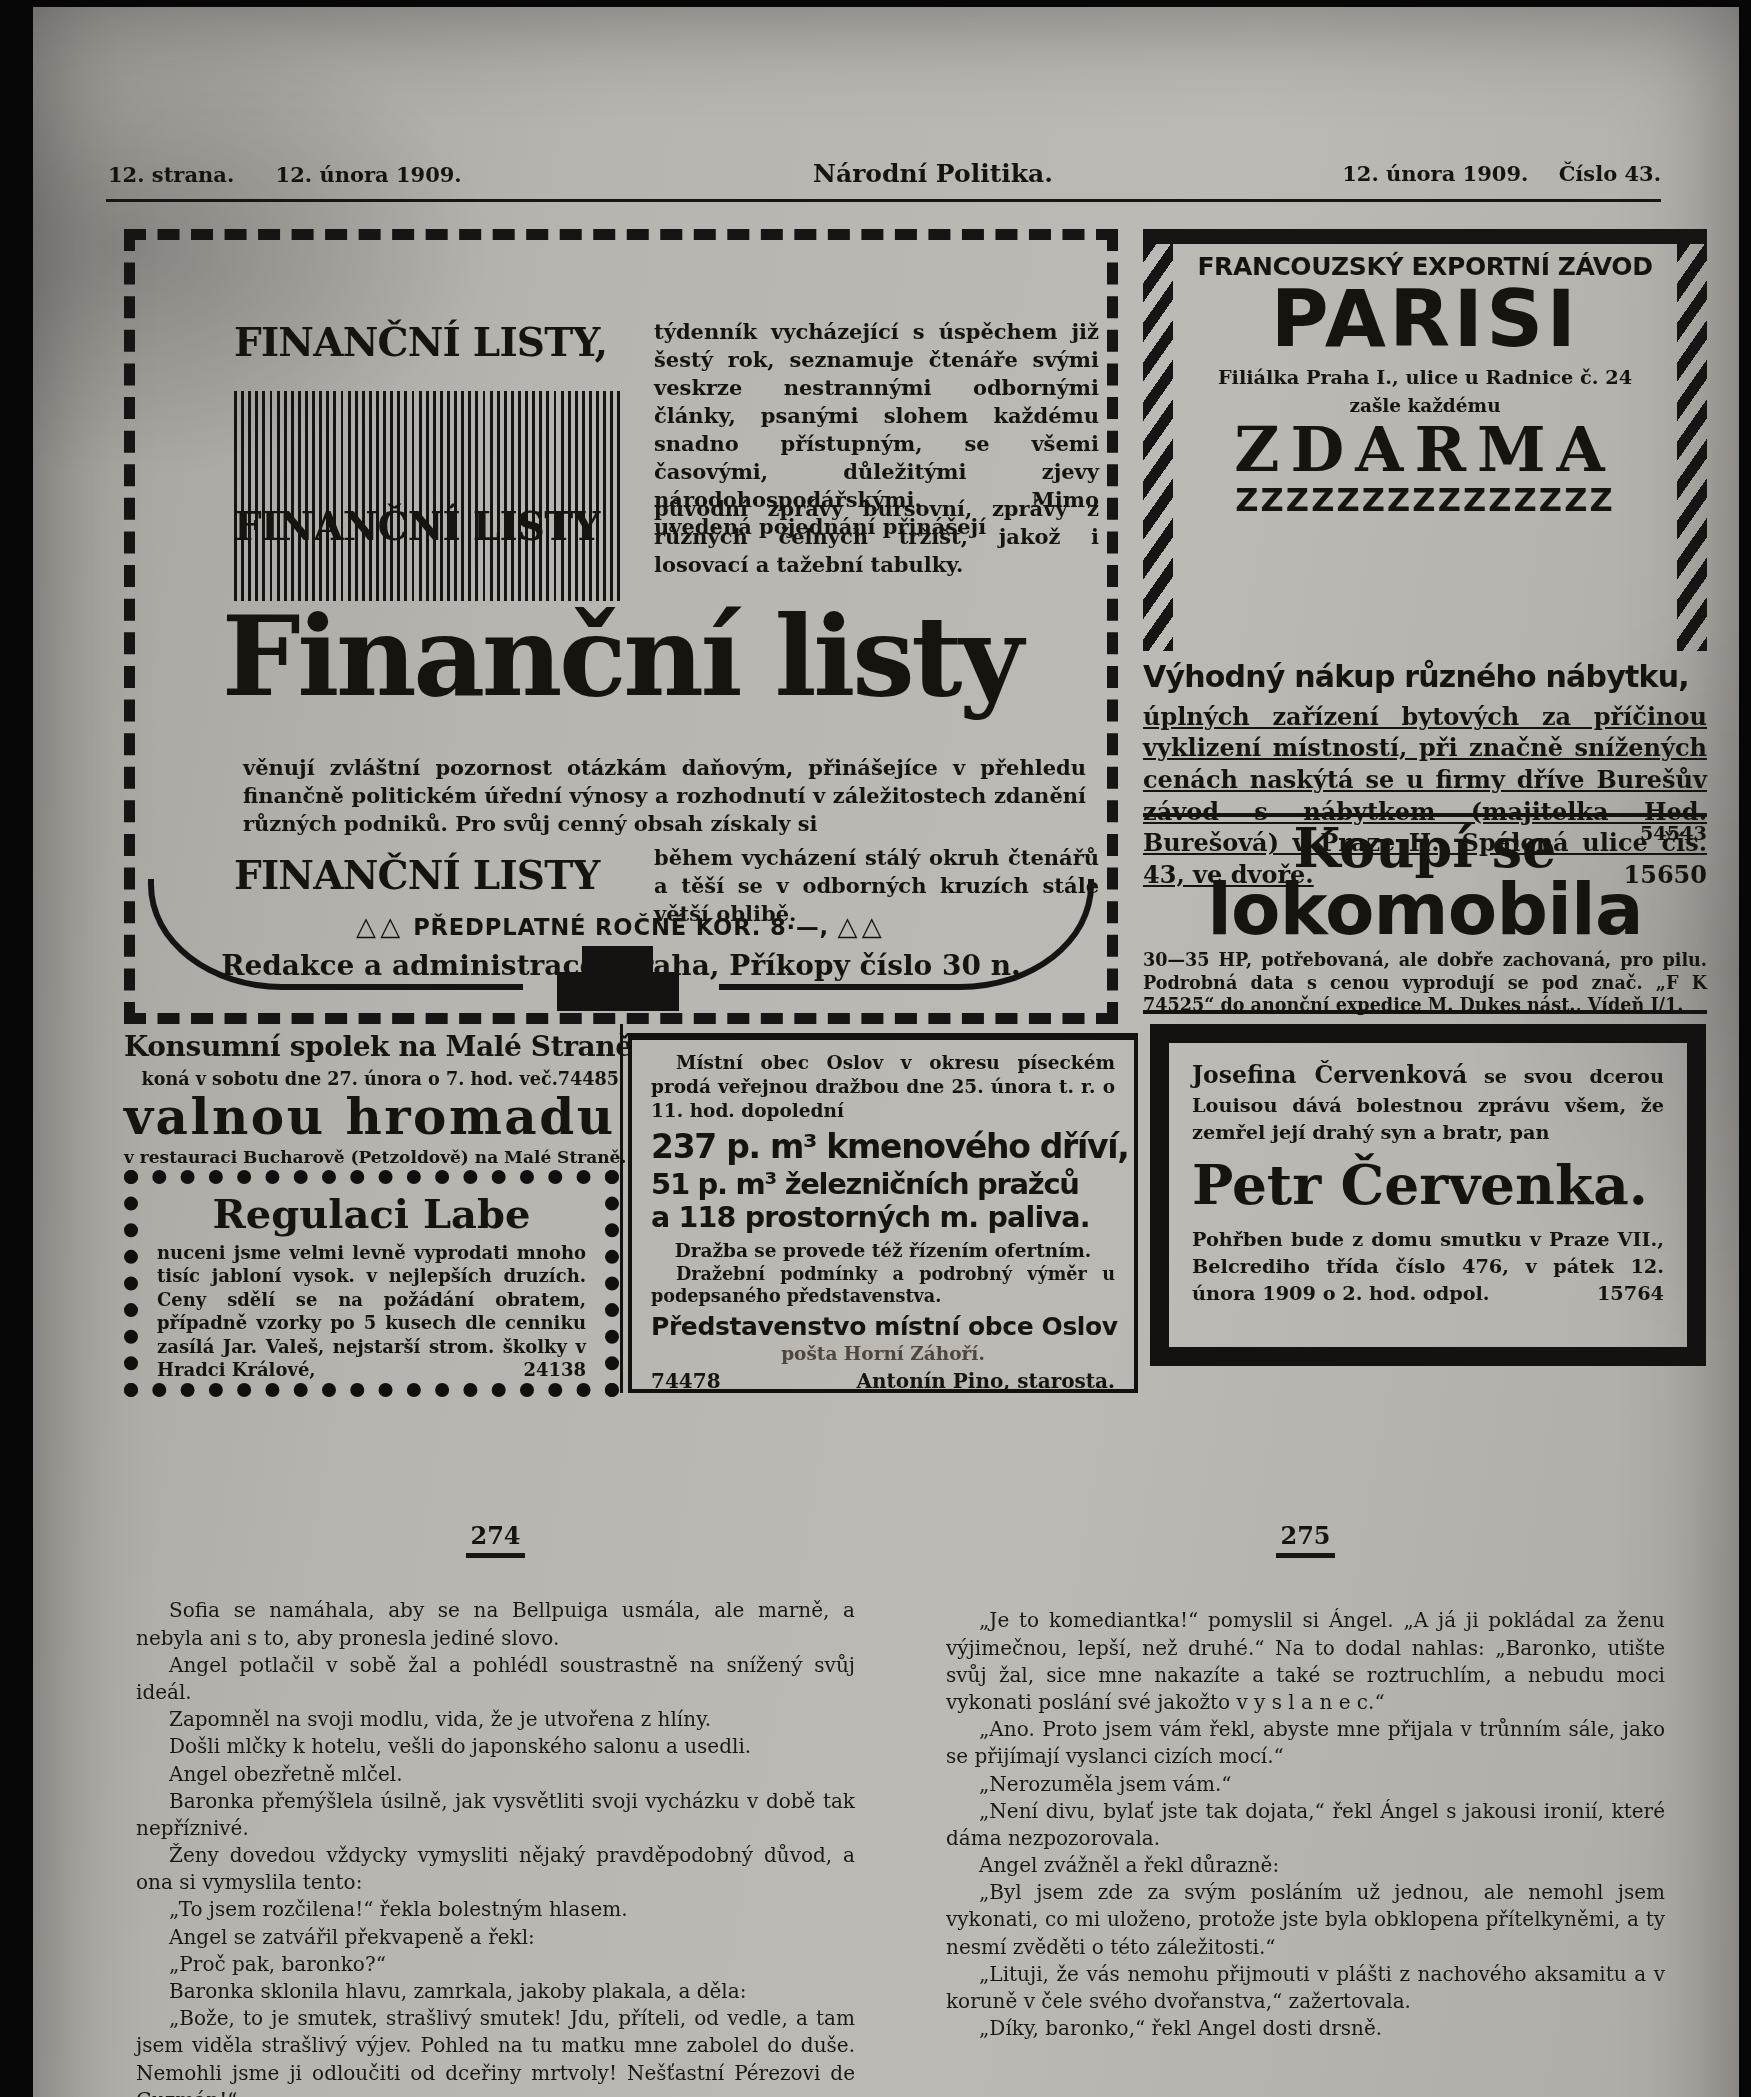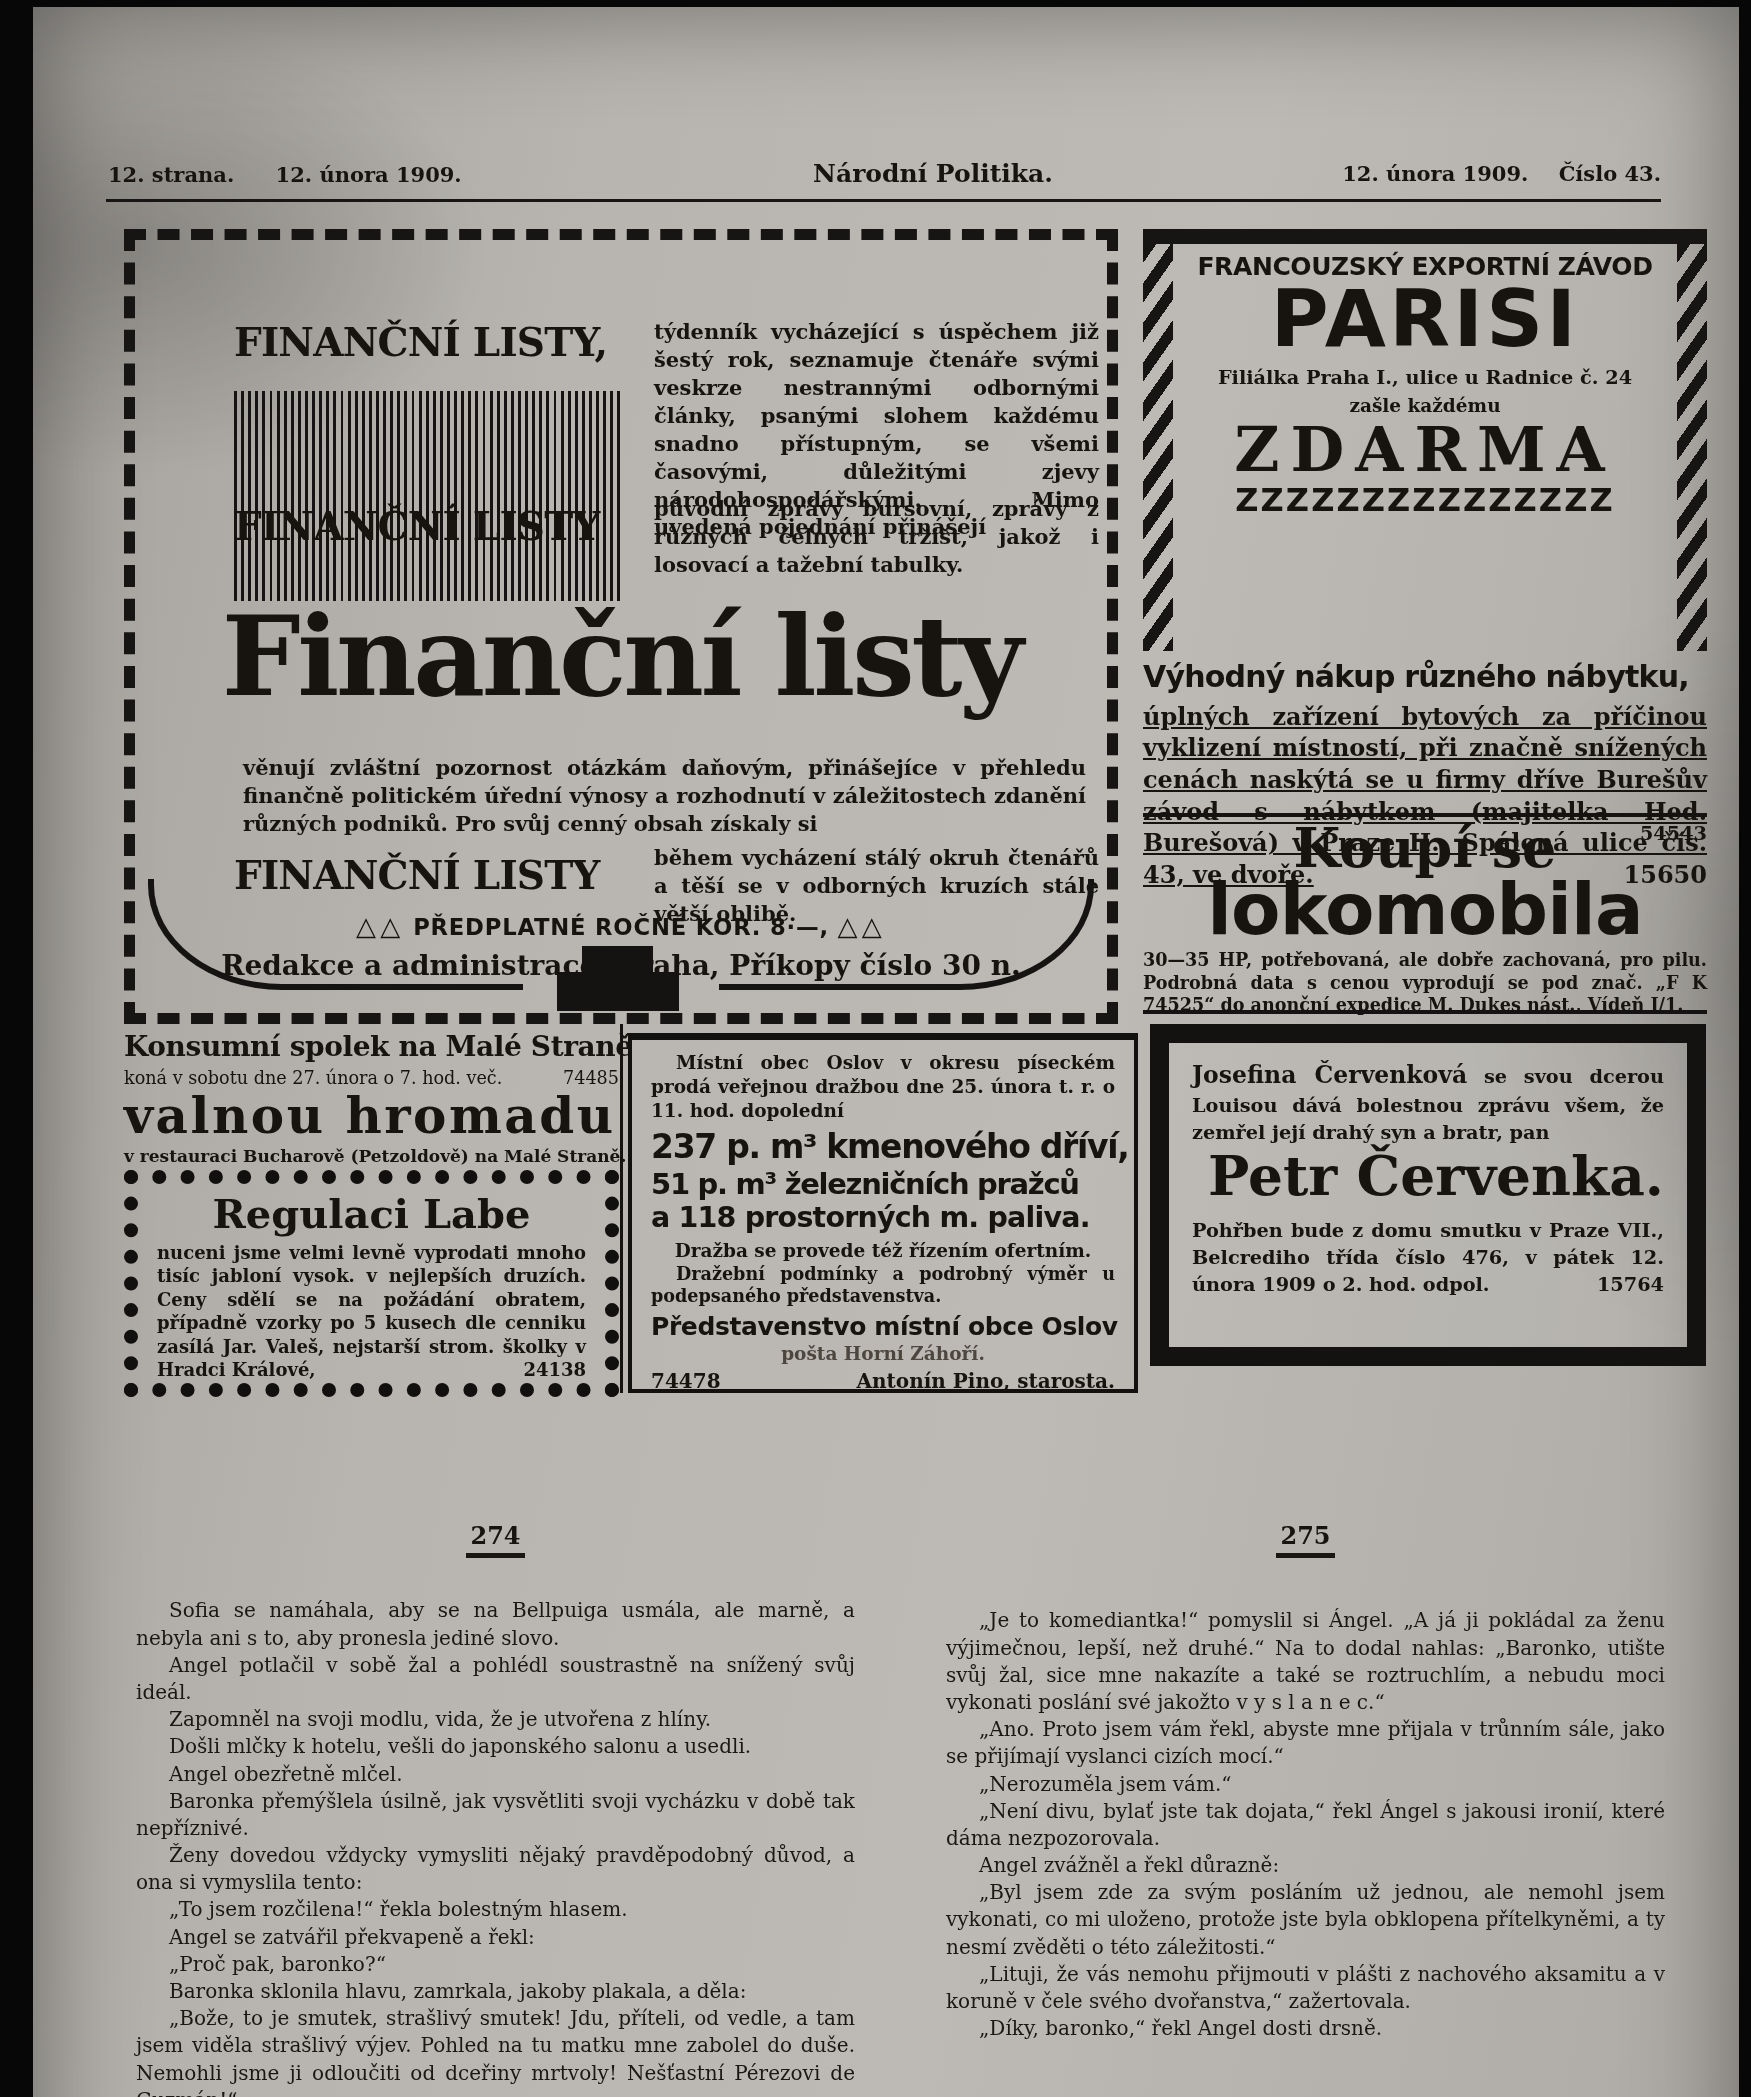--- a/index.html
+++ b/index.html
@@ -72,26 +72,26 @@
   #koupi-num{position:absolute;right:0;top:2.5px;font-size:19.3px;font-weight:bold;}
   #koupi-big{text-align:center;font-size:72px;font-weight:900;font-family:"DejaVu Sans","Liberation Sans",sans-serif;
              line-height:1;margin-top:-2.5px;letter-spacing:-0.8px;}
   #koupi-body{margin-top:4.2px;font-size:17.6px;font-weight:bold;line-height:1.3;text-align:justify;}
   #rule2{left:1143px;top:1010px;width:564px;height:4.2px;background:#141311;}
   
   #obit{left:1150px;top:1024px;width:556px;height:342px;border:19.3px solid #131211;box-sizing:border-box;
         padding:16px 23px;background:rgba(255,255,255,.04);}
   #obit-intro{font-size:19.3px;font-weight:bold;line-height:1.4;text-align:justify;}
   #obit-intro .nm{font-size:23.5px;}
-  #obit-name{text-align:right;font-size:55px;font-weight:bold;margin-top:2px;line-height:1;}
+  #obit-name{text-align:left;font-size:55px;font-weight:bold;margin-top:11px;line-height:1;}
   #obit-det{margin-top:14.3px;font-size:19.3px;font-weight:bold;line-height:1.4;text-align:justify;}
   
   #kons{left:124px;top:1030px;width:495px;}
   #kons-title{font-size:28px;font-weight:900;white-space:nowrap;letter-spacing:-0.4px;}
-  #kons-l2{display:flex;justify-content:space-between;margin-top:5px;font-size:17.6px;font-weight:normal;white-space:nowrap;}
+  #kons-l2{display:flex;justify-content:flex-end;margin-top:5px;font-size:17.6px;font-weight:bold;white-space:nowrap;}
   #kons-big{margin-top:3.4px;font-size:50px;font-weight:900;letter-spacing:2.5px;white-space:nowrap;line-height:1;}
   #kons-l4{margin-top:5px;font-size:17px;font-weight:bold;white-space:nowrap;}
   
   #reg{left:124px;top:1170px;width:495px;height:227px;border:14.3px dotted #11100f;box-sizing:border-box;
        padding:9.2px 19px;}
   #reg-title{text-align:center;font-size:40px;font-weight:bold;line-height:1.05;}
   #reg-body{margin-top:5.9px;font-size:18px;font-weight:bold;line-height:1.3;text-align:justify;}
   
   #vdiv{left:620px;top:1024px;width:2.5px;height:369px;background:#141311;}
   #oslov{left:628px;top:1033px;width:510px;height:360px;border:4.2px solid #121110;border-top-width:7.6px;

